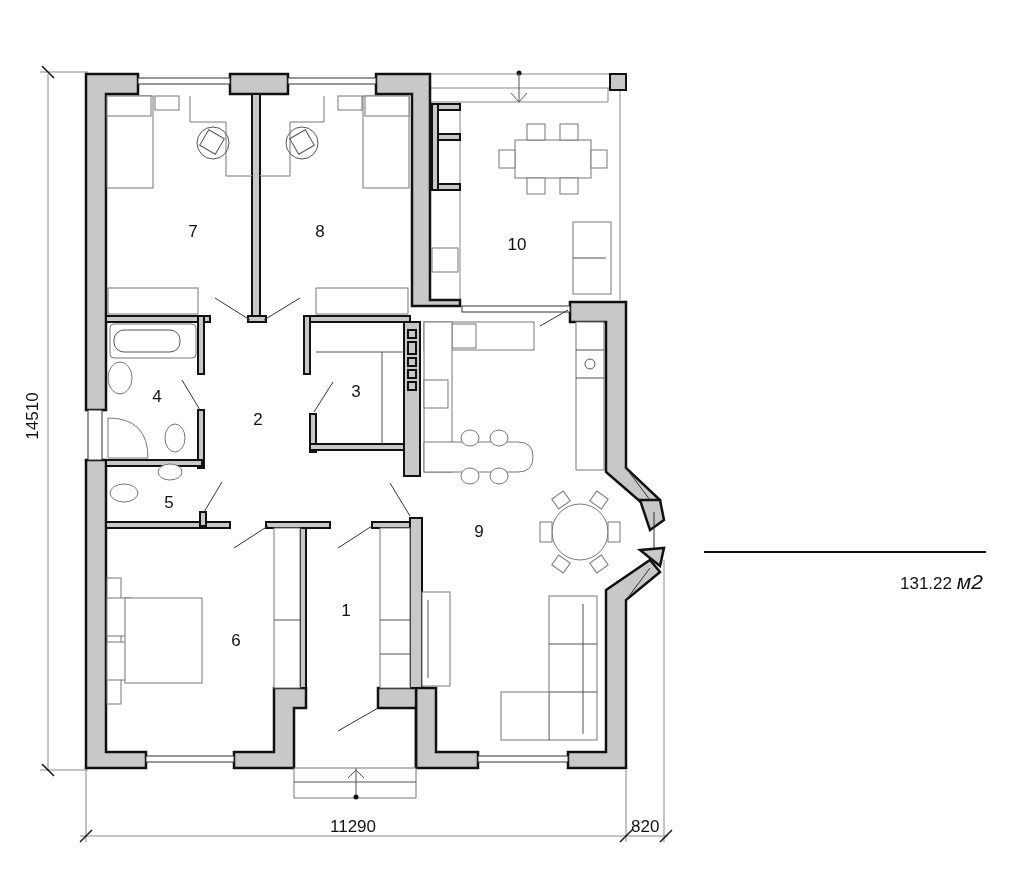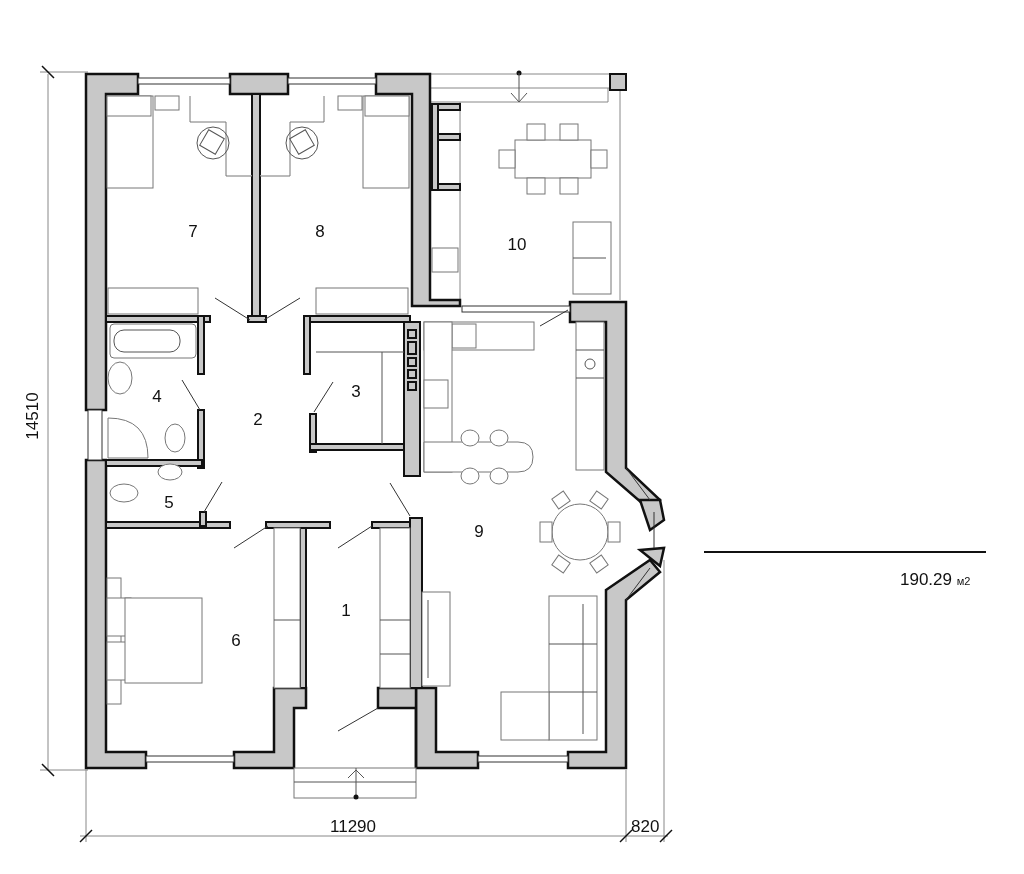--- a/index.html
+++ b/index.html
@@ -9,21 +9,21 @@
   .iw{fill:#c8c8c8;stroke:#111;stroke-width:2;}
   .furn{fill:#fff;stroke:#777;stroke-width:1;}
   .furnd{fill:none;stroke:#555;stroke-width:1;}
   .dim{stroke:#888;stroke-width:1;fill:none;}
   .door{stroke:#333;stroke-width:1;}
   .win{fill:#fff;stroke:#333;stroke-width:1;}
   .lbl{font-family:"Liberation Sans",sans-serif;font-size:17px;fill:#111;text-anchor:middle;}
   .dimtxt{font-family:"Liberation Sans",sans-serif;font-size:17px;fill:#111;}
   .area-line{position:absolute;left:704px;top:551px;width:282px;height:2px;background:#111;}
   .area-txt{position:absolute;left:900px;top:570px;font-size:17px;color:#111;}
-  .area-unit{font-size:11px;}
+  .area-unit{font-size:21px;font-style:italic;}
 </style>
 </head>
 <body>
 
 <svg width="1024" height="874" viewBox="0 0 1024 874">
 
   <g>
     <line class="dim" x1="48" y1="74" x2="48" y2="770"></line>
     <line class="dim" x1="40" y1="72" x2="88" y2="72"></line>
     <line class="dim" x1="40" y1="770" x2="88" y2="770"></line>
@@ -234,15 +234,15 @@
     <text class="lbl" x="517" y="250">10</text>
   </g>
 
   <text class="dimtxt" x="44" y="422" text-anchor="middle" transform="rotate(-90 38 422)">14510</text>
   <text class="dimtxt" x="330" y="832">11290</text>
   <text class="dimtxt" x="631" y="832">820</text>
 </svg>
 
 <div class="area-line"></div>
 <div class="area-txt">
-  <span>190.29</span>
+  <span>131.22</span>
   <span class="area-unit">м2</span>
 </div>
 
 </body></html>

